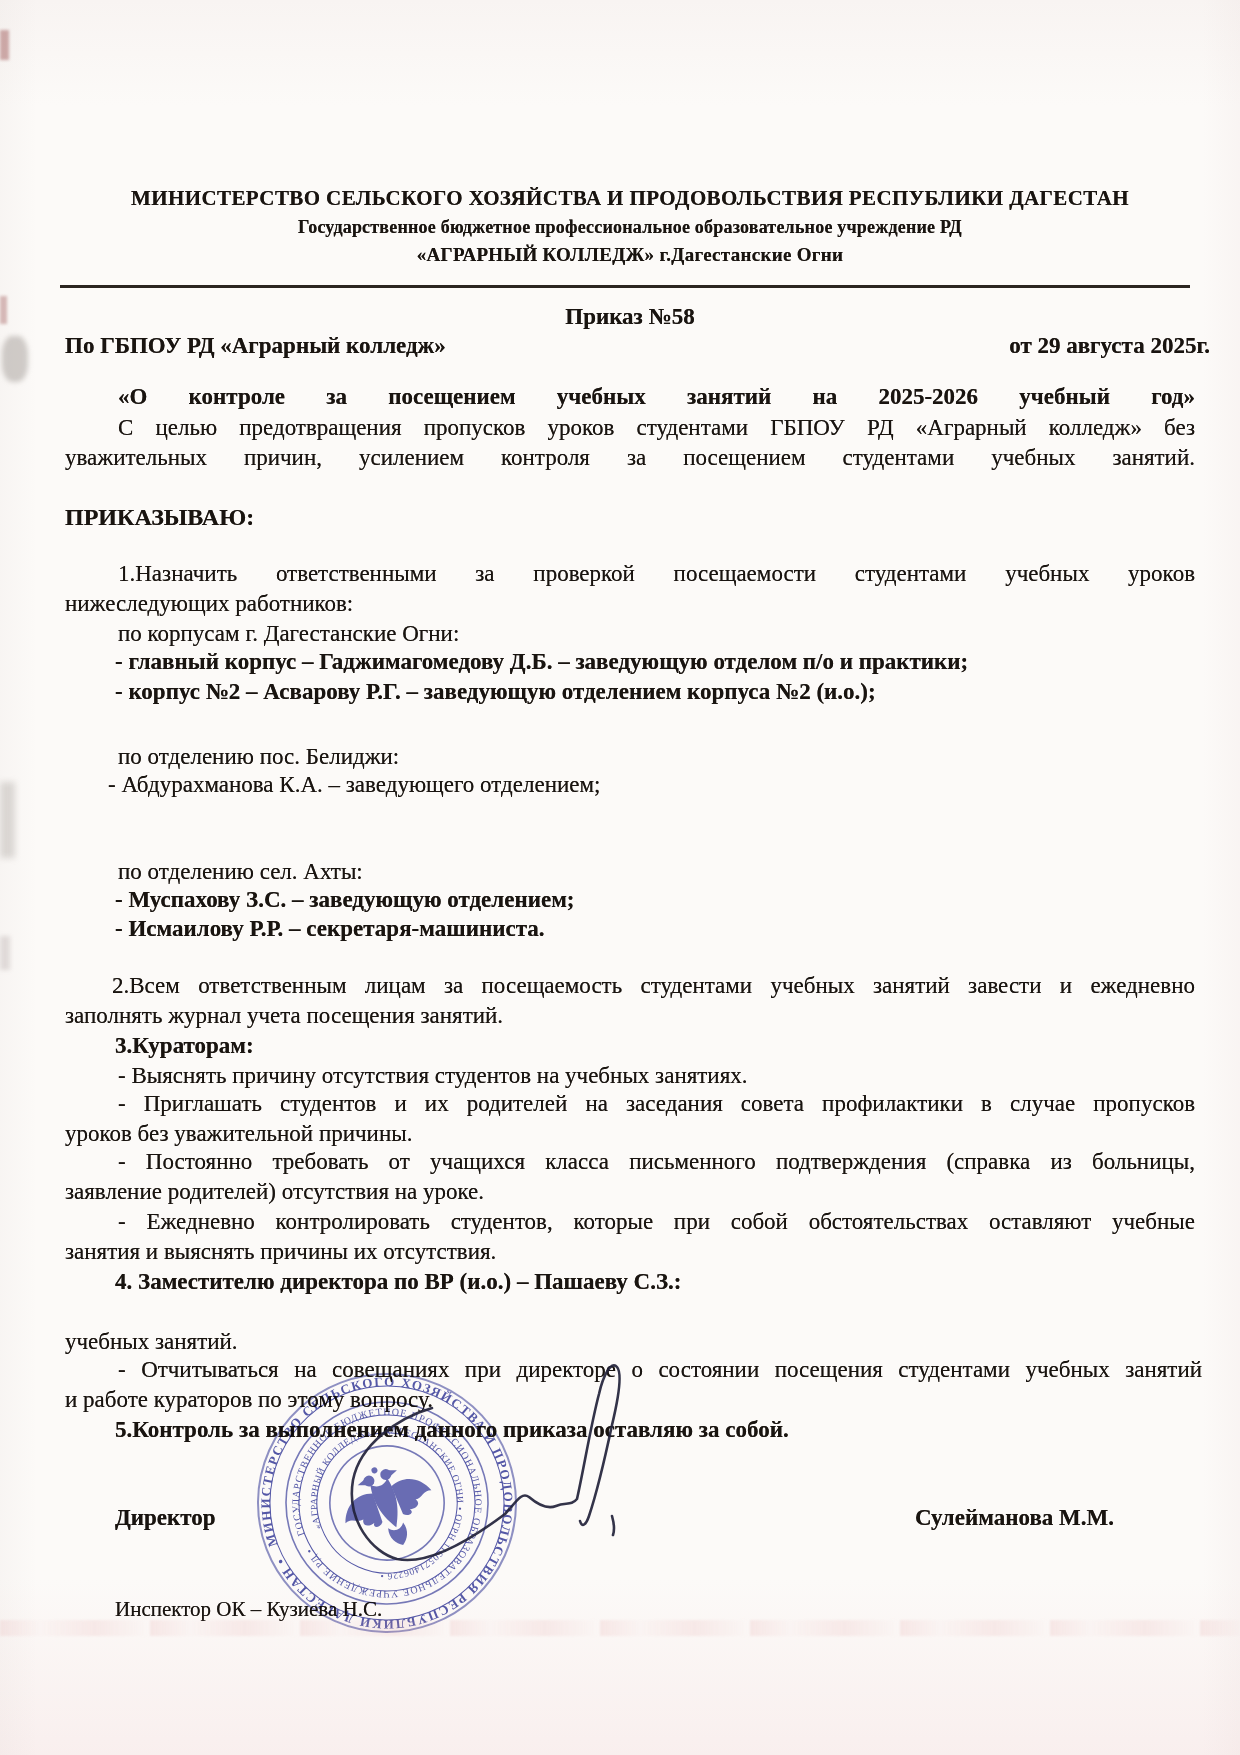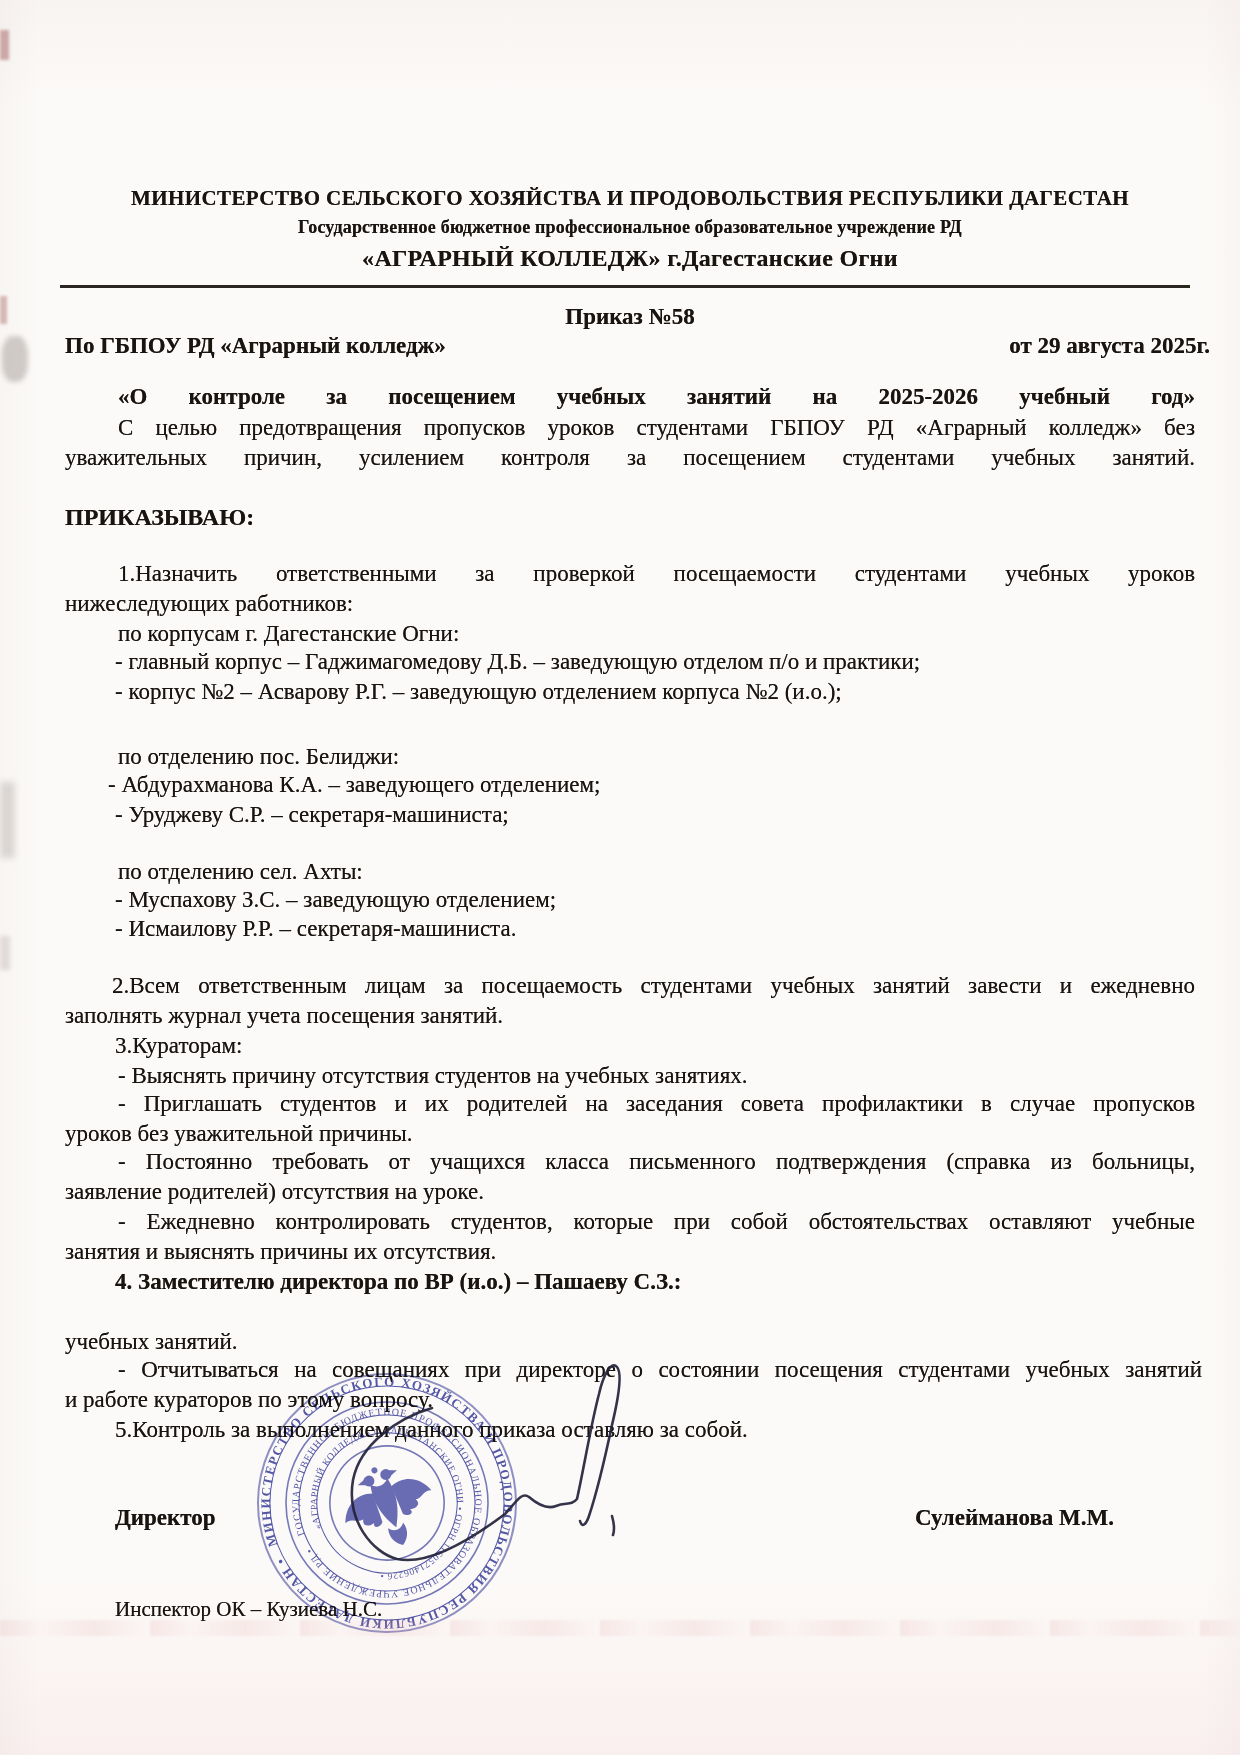--- a/index.html
+++ b/index.html
@@ -19,25 +19,25 @@
     position:absolute;
     left:65px;right:45px;
     font-size:23px;line-height:1.25;
     text-shadow:0 0 .5px rgba(25,18,12,.75);
     white-space:nowrap;
   }
   .b{font-weight:bold;}
   .ctr{text-align:center;white-space:normal;}
   .jl{white-space:normal;text-align:justify;text-align-last:justify;}
   .ind{left:118px;}
-  .ind2{left:115px;}
+  .ind2{left:115px;font-weight:bold;}
   .ind3{left:108px;}
   .hdr1{font-size:21px;letter-spacing:.4px;}
   .hdr2{font-size:18px;letter-spacing:.2px;}
-  .hdr3{font-size:24px;letter-spacing:.3px;}
+  .hdr3{font-size:19px;letter-spacing:.3px;}
   .small{font-size:21px;}
   .rule{
     position:absolute;left:60px;right:50px;top:285px;height:3px;
     background:#2b2520;filter:blur(.4px);
   }
   .artifact{position:absolute;pointer-events:none;}
   .stamp-svg{position:absolute;left:237px;top:1353px;mix-blend-mode:multiply;opacity:.88;filter:blur(.45px);}
   .sig-svg{position:absolute;left:0;top:0;pointer-events:none;filter:blur(.3px);}
   .pinkband{
     position:absolute;left:0;top:1620px;width:1240px;height:16px;
@@ -68,21 +68,20 @@
 
   <div class="ln jl" style="top:444px">уважительных причин, усилением контроля за посещением студентами учебных занятий.</div>
 
   <div class="ln jl" style="top:560px;left:118px">1.Назначить ответственными за проверкой посещаемости студентами учебных уроков</div>
   <div class="ln" style="top:590px">нижеследующих работников:</div>
   <div class="ln ind" style="top:620px">по корпусам г. Дагестанские Огни:</div>
   <div class="ln ind2" style="top:648px">- главный корпус – Гаджимагомедову Д.Б. – заведующую отделом п/о и практики;</div>
   <div class="ln ind2" style="top:678px">- корпус №2 – Асварову Р.Г. – заведующую отделением корпуса №2 (и.о.);</div>
   <div class="ln ind" style="top:743px">по отделению пос. Белиджи:</div>
   <div class="ln ind3" style="top:771px">- Абдурахманова К.А. – заведующего отделением;</div>
-  <div class="ln ind2" style="top:801px">- Уруджеву С.Р. – секретаря-машиниста;</div>
   <div class="ln ind" style="top:858px">по отделению сел. Ахты:</div>
   <div class="ln ind2" style="top:886px">- Муспахову З.С. – заведующую отделением;</div>
   <div class="ln ind2" style="top:915px">- Исмаилову Р.Р. – секретаря-машиниста.</div>
 
   <div class="ln jl" style="top:972px;left:112px">2.Всем ответственным лицам за посещаемость студентами учебных занятий завести и ежедневно</div>
   <div class="ln" style="top:1002px">заполнять журнал учета посещения занятий.</div>
   <div class="ln ind2" style="top:1032px">3.Кураторам:</div>
   <div class="ln ind" style="top:1062px">- Выяснять причину отсутствия студентов на учебных занятиях.</div>
   <div class="ln jl" style="top:1090px;left:118px">- Приглашать студентов и их родителей на заседания совета профилактики в случае пропусков</div>
   <div class="ln" style="top:1120px">уроков без уважительной причины.</div>

